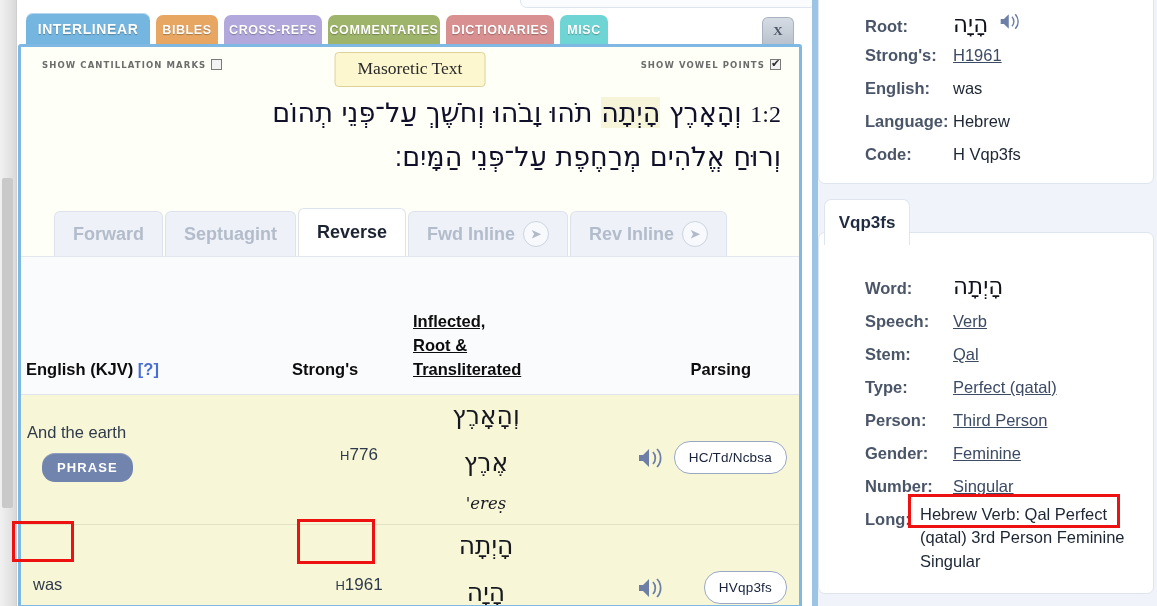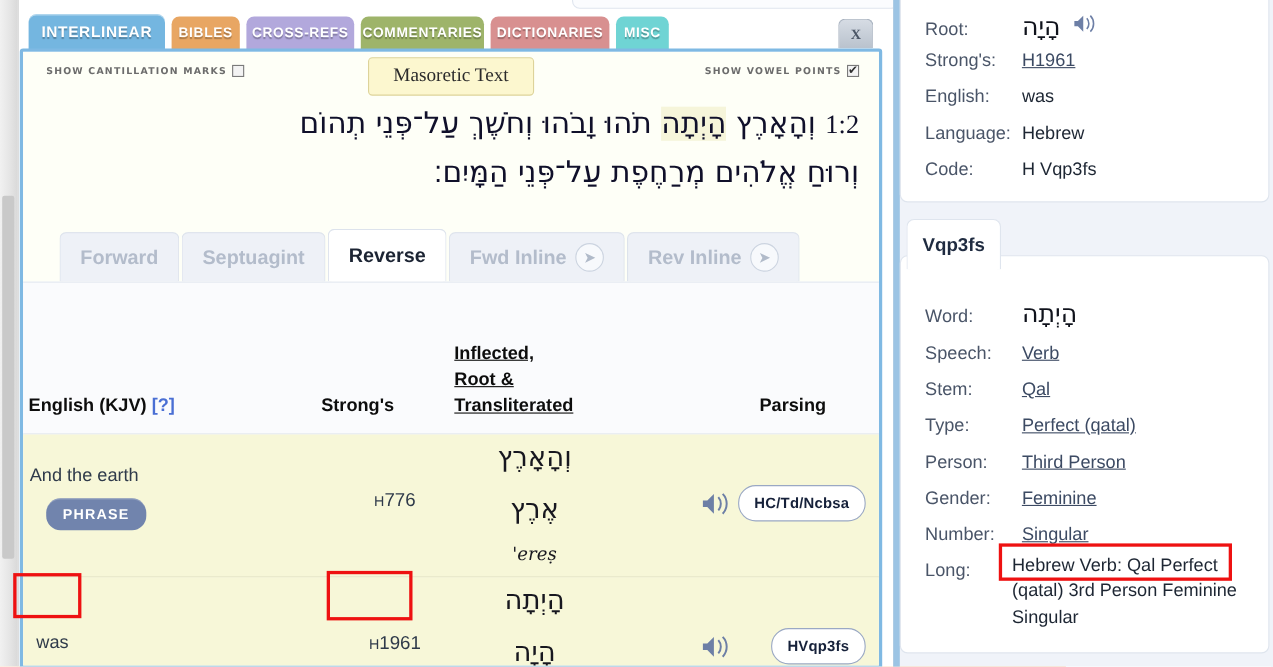--- a/index.html
+++ b/index.html
@@ -331,21 +331,21 @@
     left: 615px; top: 50px;
   }
   .parse-btn {
     position: absolute;
     right: 12px; top: 46px;
     border: 1.5px solid #9aa8c4;
     border-radius: 16px;
     background: #ffffff;
     color: #16213a;
     font-size: 13.5px;
-    font-weight: bold;
+    font-weight: normal;
     padding: 8px 14px;
     letter-spacing: 0.2px;
   }
 
   
   .redbox {
     position: absolute;
     border: 3px solid #ee1111;
     box-sizing: border-box;
     pointer-events: none;
@@ -398,23 +398,24 @@
     z-index: 3;
   }
   .kvrow {
     position: absolute;
     display: flex;
     align-items: baseline;
     font-size: 16.5px;
   }
   .kvkey {
     color: #4a5568;
-    font-weight: normal;
+    font-weight: bold;
     width: 88px;
     flex: 0 0 88px;
+    margin-left: 24px;
   }
   .kvval {
     color: #1d2633;
   }
   .kvlink {
     color: #3c4a63;
     text-decoration: underline;
   }
   .kvheb {
     font-family: "DejaVu Sans", serif;

